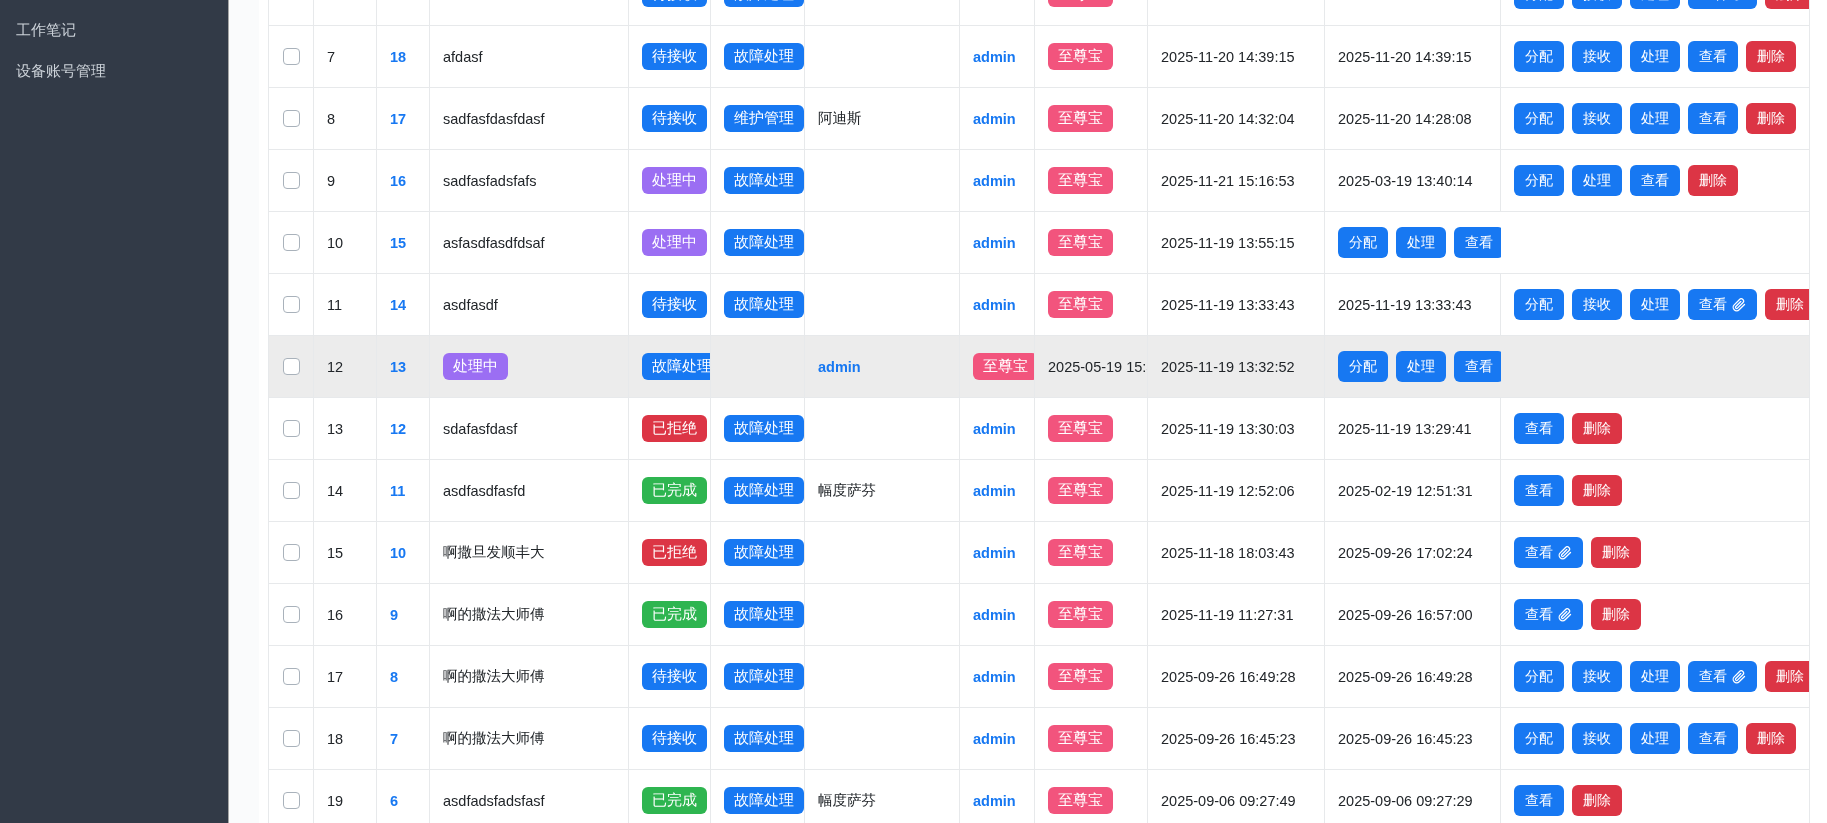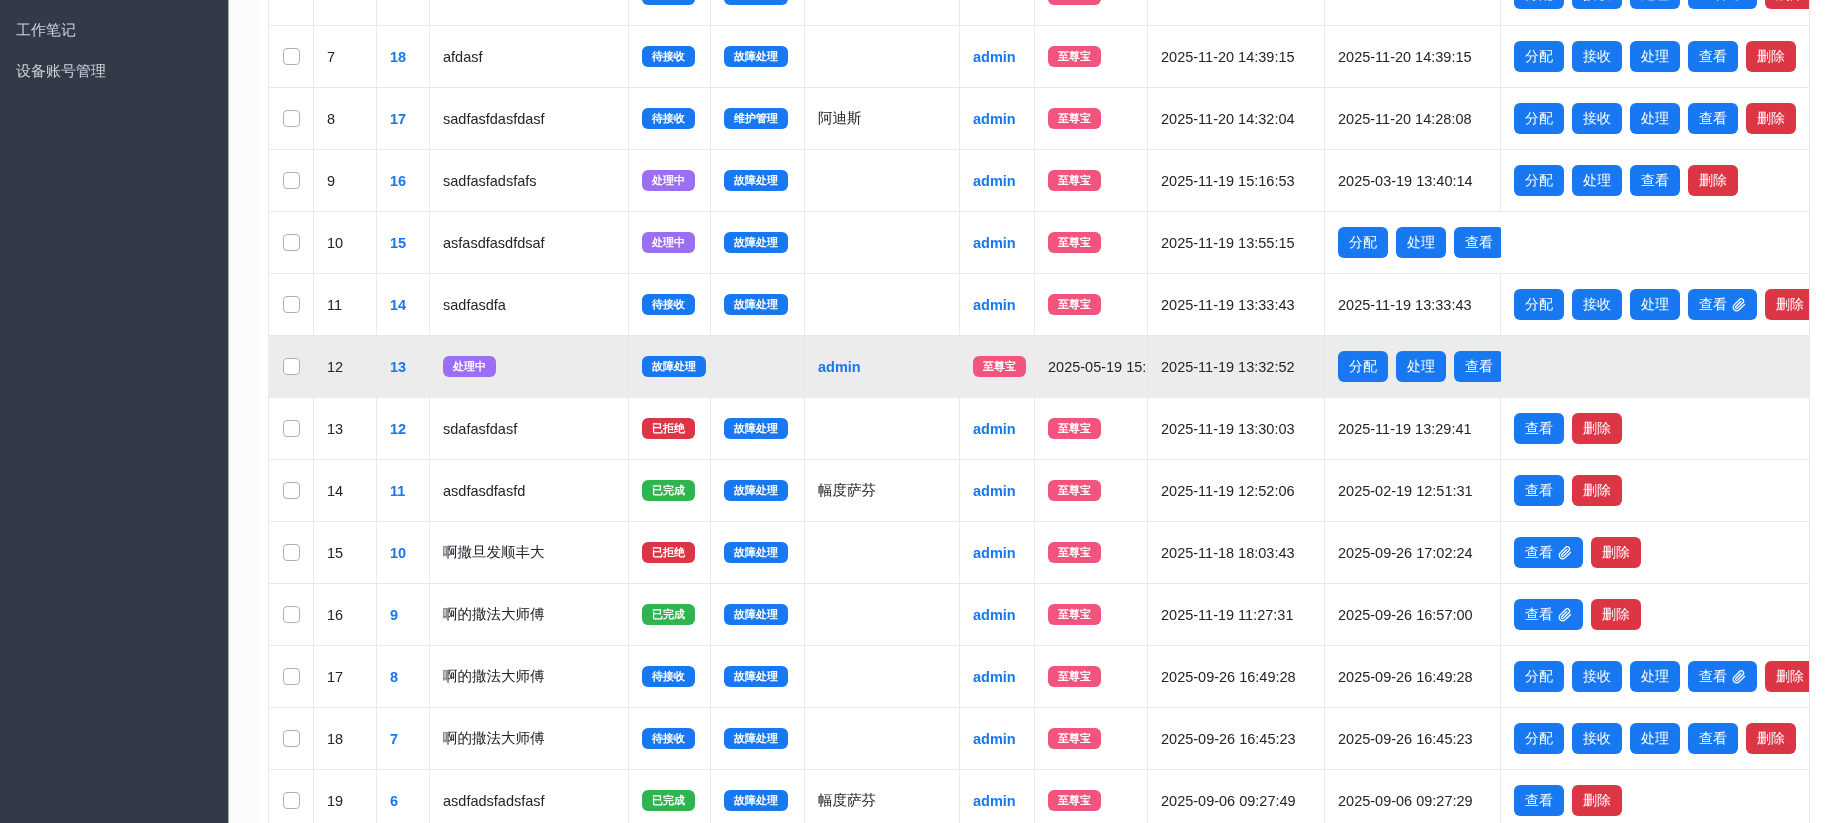--- a/index.html
+++ b/index.html
@@ -26,22 +26,22 @@
   .row.hl { background:#ececec; }
   .row.hl .cell { background:#ececec; }
   .cell { display:flex; align-items:center; border-right:1px solid #e7e9eb;
     padding:0 13px; font-size:14.5px; color:#212529; overflow:hidden; white-space:nowrap; }
   .cell:last-child { border-right:none; }
   .c-check { justify-content:center; padding:0; }
   .checkbox { width:17px; height:17px; border:1.6px solid #a9b2bb; border-radius:4px;
     background:#fff; cursor:pointer; flex:0 0 auto; }
   .id-link { color:#1778f2; font-weight:700; font-size:14.5px; text-decoration:none; cursor:pointer; }
   .assignee { color:#1778f2; font-weight:700; font-size:14.5px; cursor:pointer; }
-  .badge { padding:4px 10px; border-radius:6px; color:#fff; font-size:11px;
-    font-weight:700; white-space:nowrap; line-height:1.25; }
+  .badge { padding:4px 10px; border-radius:6px; color:#fff; font-size:15px;
+    font-weight:400; white-space:nowrap; line-height:1.25; }
   .btns { display:flex; gap:8px; align-items:center; }
   .btn { display:inline-flex; align-items:center; gap:5px; padding:6px 11px;
     border-radius:6px; color:#fff; font-size:14px; border:none; cursor:pointer;
     white-space:nowrap; line-height:1.3; }
   .btn svg { display:block; }
 </style>
 </head>
 <body>
 
 <div class="sidebar">
@@ -202,21 +202,21 @@
       <div class="cell ">
         <span class="badge" style="background: rgb(23, 120, 242);">故障处理</span>
       </div>
       <div class="cell "></div>
       <div class="cell ">
         <span class="assignee">admin</span>
       </div>
       <div class="cell ">
         <span class="badge" style="background: rgb(242, 84, 125);">至尊宝</span>
       </div>
-      <div class="cell ">2025-11-19 15:16:53</div>
+      <div class="cell ">2025-11-21 15:16:53</div>
       <div class="cell ">2025-03-19 13:40:14</div>
       <div class="cell ">
         <div class="btns">
           <button class="btn" style="background: rgb(23, 120, 242);">
             <span>分配</span>
           </button>
           <button class="btn" style="background: rgb(23, 120, 242);">
             <span>处理</span>
           </button>
           <button class="btn" style="background: rgb(23, 120, 242);">
@@ -269,21 +269,21 @@
       </div>
     </div>
     <div class="row">
       <div class="cell c-check">
         <span class="checkbox"></span>
       </div>
       <div class="cell ">11</div>
       <div class="cell ">
         <span class="id-link">14</span>
       </div>
-      <div class="cell ">sadfasdfa</div>
+      <div class="cell ">asdfasdf</div>
       <div class="cell ">
         <span class="badge" style="background: rgb(23, 120, 242);">待接收</span>
       </div>
       <div class="cell ">
         <span class="badge" style="background: rgb(23, 120, 242);">故障处理</span>
       </div>
       <div class="cell "></div>
       <div class="cell ">
         <span class="assignee">admin</span>
       </div>

